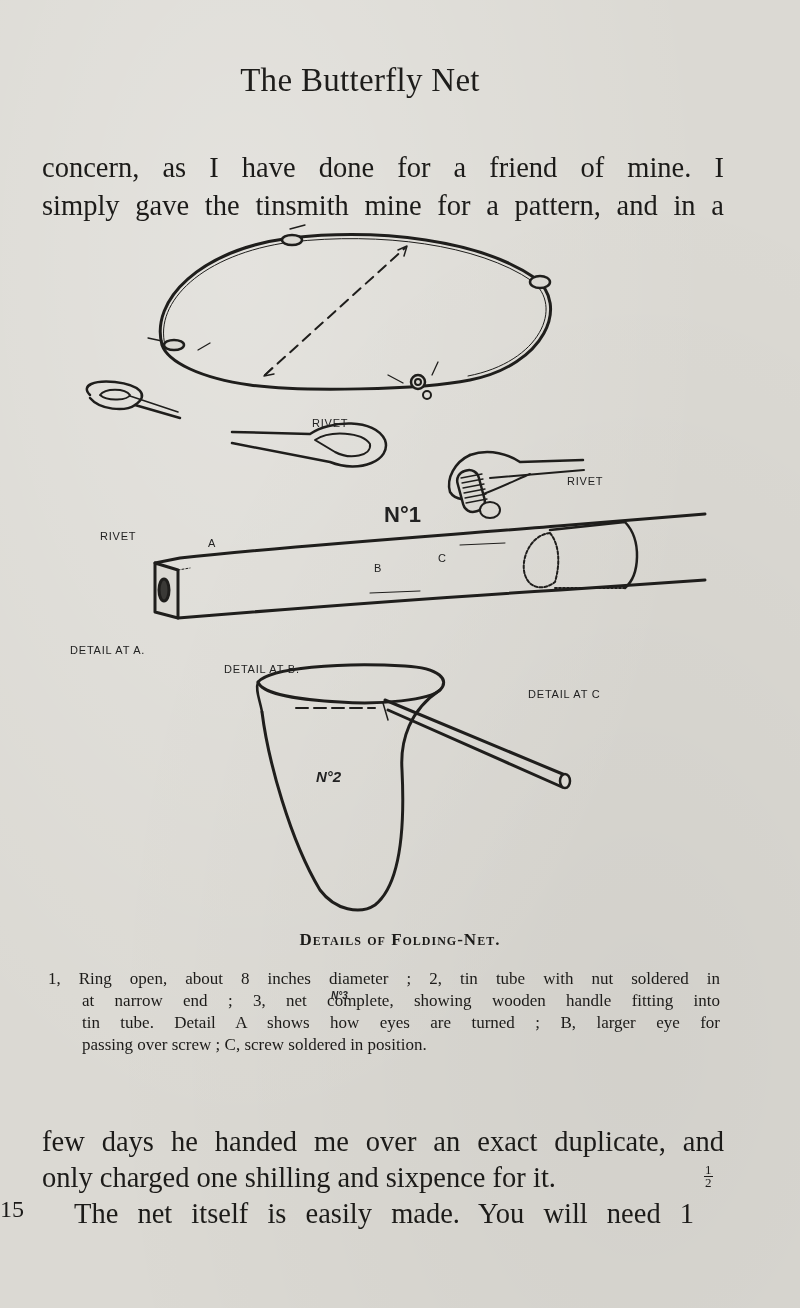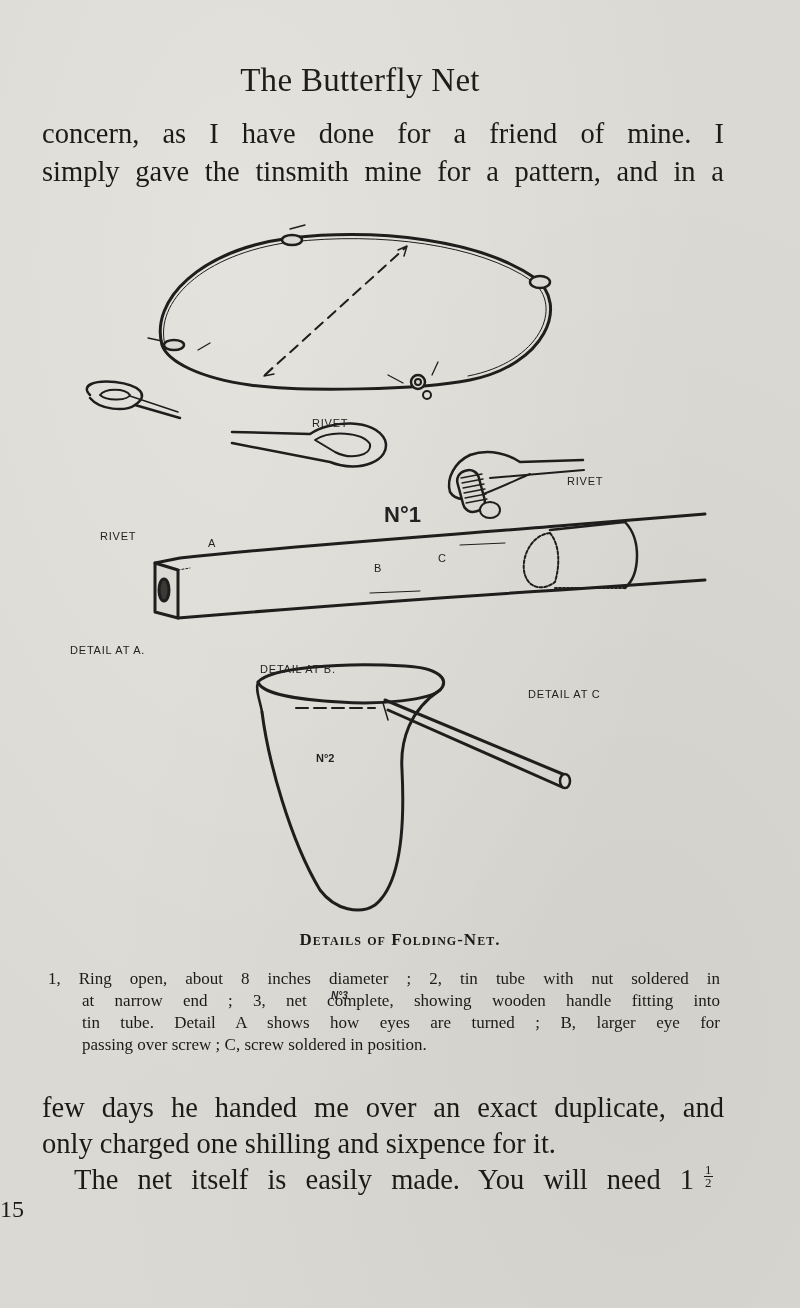--- a/index.html
+++ b/index.html
@@ -18,21 +18,21 @@
       #dbd9d3;
   }
   .running-head {
     position: absolute; top: 62px; left: 0; width: 720px;
     text-align: center; font-size: 33px; letter-spacing: 0.3px;
     color: #1e1d1b;
   }
   .body-line {
     position: absolute; left: 42px; width: 682px;
     font-size: 28.5px; line-height: 36px; white-space: nowrap;
-    text-align: justify; text-align-last: justify;
+    text-align: justify; text-align-last: justify; margin-top: 34px;
   }
   .body-line.last-short { text-align-last: left; }
   .indent { left: 74px; width: 650px; }
   .figure {
     position: absolute; left: 0; top: 200px; width: 665px; height: 720px;
   }
   .fig-label {
     position: absolute;
     font-family: "Liberation Sans", "DejaVu Sans", sans-serif;
     font-size: 11px; letter-spacing: 0.8px; color: #222;
@@ -155,23 +155,23 @@
     </svg>
 
     <span class="fig-label" style="left:312px; top:217px;">RIVET</span>
     <span class="fig-label" style="left:567px; top:275px;">RIVET</span>
     <span class="fig-label" style="left:100px; top:330px;">RIVET</span>
     <span class="fig-label" style="left:208px; top:337px;">A</span>
     <span class="fig-label" style="left:374px; top:362px;">B</span>
     <span class="fig-label" style="left:438px; top:352px;">C</span>
     <span class="fig-num" style="left:384px; top:302px;">N°1</span>
     <span class="fig-label" style="left:70px; top:444px;">DETAIL AT A.</span>
-    <span class="fig-label" style="left:224px; top:463px;margin-left:36px;">DETAIL AT B.</span>
+    <span class="fig-label" style="left:224px; top:463px;">DETAIL AT B.</span>
     <span class="fig-label" style="left:528px; top:488px;">DETAIL AT C</span>
-    <span class="fig-num" style="left:316px; top:552px; font-size:11px; ">N°2</span>
+    <span class="fig-num" style="left:316px; top:568px; font-size:15px; font-style:italic;">N°2</span>
     <span class="fig-num" style="left:331px; top:790px; font-size:10px; font-style:italic;">N°3</span>
   </div>
 
   <div class="caption-title">Details of Folding-Net.</div>
 
   <div class="caption-body">
     <span class="cap-line">1, Ring open, about 8 inches diameter ; 2, tin tube with nut soldered in</span>
     <span class="cap-line hang">at narrow end ; 3, net complete, showing wooden handle fitting into</span>
     <span class="cap-line hang">tin tube. Detail A shows how eyes are turned ; B, larger eye for</span>
     <span class="cap-line hang end">passing over screw ; C, screw soldered in position.</span>

